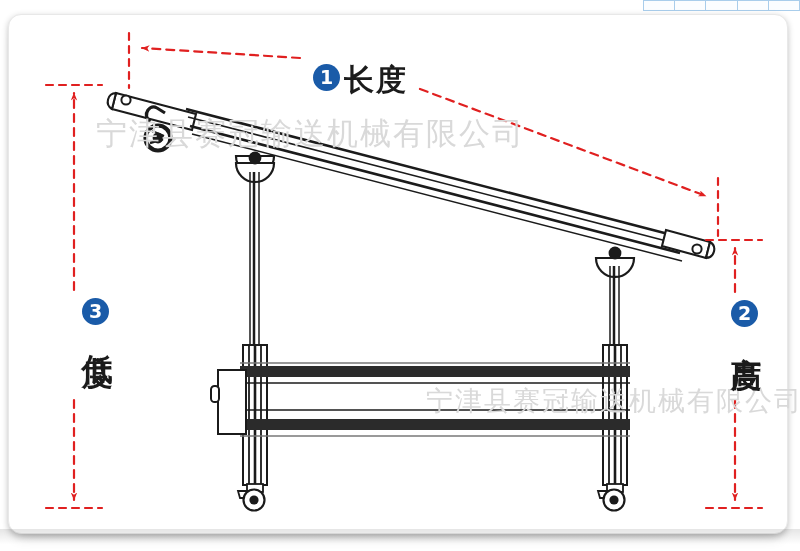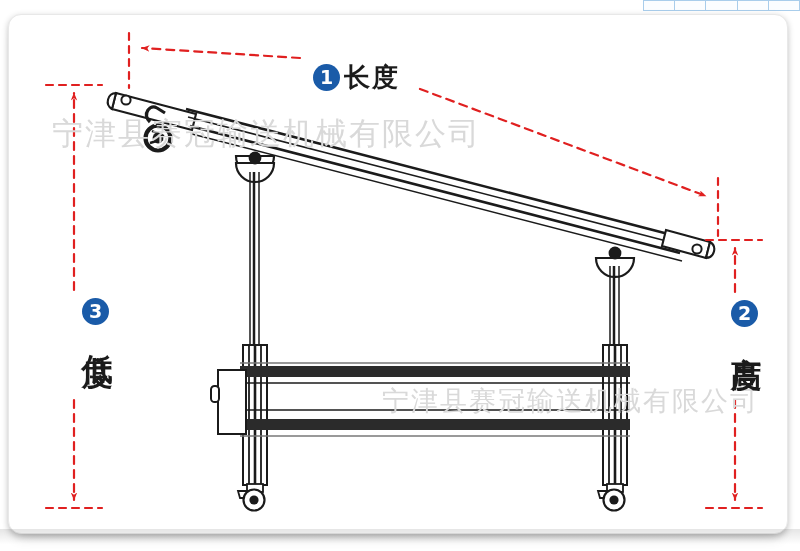--- a/index.html
+++ b/index.html
@@ -72,20 +72,21 @@
 
   
   .watermark {
     position: absolute;
     color: #d9d9d9;
     font-family: Liberation Mono, monospace;
     font-weight: 400;
     white-space: nowrap;
     letter-spacing: 2px;
     user-select: none;
+    margin-left: 44px;
   }
   .watermark-top {
     left: 52px;
     top: 113px;
     font-size: 31px;
   }
   .watermark-bottom {
     left: 382px;
     top: 383px;
     font-size: 27px;
@@ -106,21 +107,21 @@
     font-family: "DejaVu Sans", sans-serif;
   }
   .callout-label {
     position: absolute;
     color: #1b1b1b;
     font-weight: bold;
     font-family: "Liberation Sans", sans-serif;
     white-space: nowrap;
   }
   .label-horizontal {
-    font-size: 26px;
+    font-size: 30px;
     letter-spacing: 2px;
   }
   .label-vertical {
     font-size: 31px;
     writing-mode: vertical-rl;
     text-orientation: upright;
     line-height: 1.05;
     letter-spacing: 1px;
   }
 

